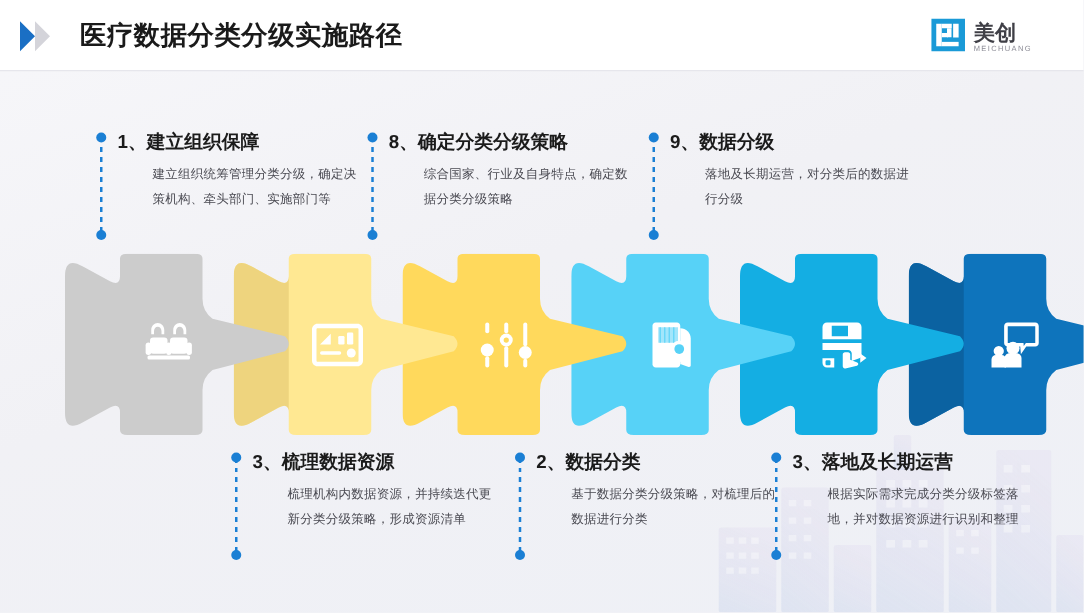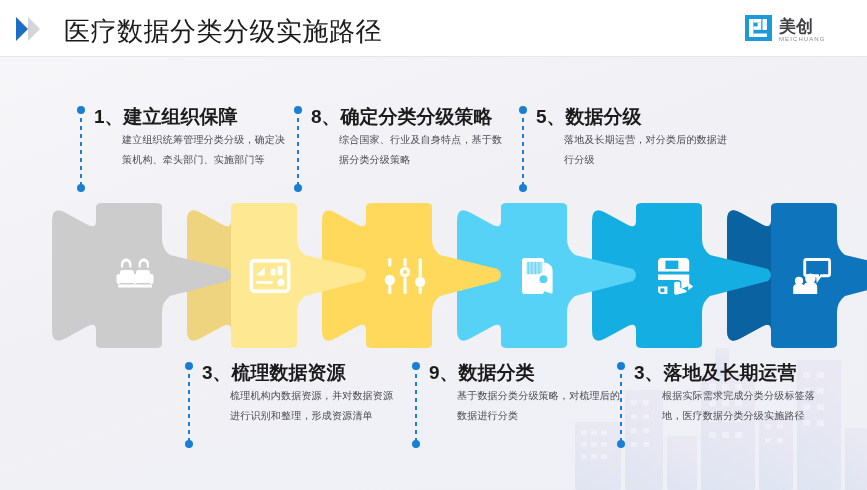--- a/index.html
+++ b/index.html
@@ -18,41 +18,41 @@
 
   
   .city{position:absolute;right:0;bottom:0;width:300px;height:160px;opacity:.55;pointer-events:none;}
 
   
   .header{position:absolute;left:0;top:0;width:867px;height:56px;background:#ffffff;}
   .header-rule{position:absolute;left:0;top:56px;width:867px;height:1px;background:#e6e6ec;}
   .title-marker{position:absolute;left:14px;top:16px;width:44px;height:26px;}
   .page-title{
     position:absolute;left:64px;top:14px;
-    font-size:26px;font-weight:normal;color:#1a1a1a;letter-spacing:.5px;
+    font-size:21px;font-weight:bold;color:#1a1a1a;letter-spacing:.5px;
     white-space:nowrap;
   }
   .logo{position:absolute;right:14px;top:12px;width:108px;height:34px;}
 
   
   .chev-wrap{position:absolute;left:52px;top:203px;width:790px;height:145px;}
   .chev{position:absolute;top:0;width:182px;height:145px;}
   .chev svg{display:block;}
   .chev .icon{position:absolute;top:45px;width:56px;height:56px;}
 
   
   .card{position:absolute;}
   .card .stem{position:absolute;left:0;top:0;width:2px;height:100%;
      background:repeating-linear-gradient(to bottom,#1a7fd4 0 4px,transparent 4px 8px);}
   .card .dot{position:absolute;left:-3px;width:8px;height:8px;border-radius:50%;background:#1a7fd4;}
   .card .dot.top{top:-4px;}
   .card .dot.bot{bottom:-4px;}
   .card .c-title{
     position:absolute;left:14px;top:-6px;
-    font-size:19px;font-weight:bold;color:#1b1b1b;white-space:nowrap;
+    font-size:15px;font-weight:bold;color:#1b1b1b;white-space:nowrap;
   }
   .card .c-body{
     position:absolute;left:42px;top:20px;width:168px;
     font-size:10px;color:#4a4a52;line-height:1.95;
     letter-spacing:.2px;
   }
 </style>
 </head>
 <body>
 
@@ -258,48 +258,48 @@
     <div class="dot bot"></div>
     <div class="c-title">1、建立组织保障</div>
     <div class="c-body">建立组织统筹管理分类分级，确定决策机构、牵头部门、实施部门等</div>
   </div>
 
   <div class="card" style="left:297px;top:110px;height:78px;">
     <div class="stem"></div>
     <div class="dot top"></div>
     <div class="dot bot"></div>
     <div class="c-title">8、确定分类分级策略</div>
-    <div class="c-body">综合国家、行业及自身特点，基于数据分类分级策略</div>
+    <div class="c-body">综合国家、行业及自身特点，确定数据分类分级策略</div>
   </div>
 
   <div class="card" style="left:522px;top:110px;height:78px;">
     <div class="stem"></div>
     <div class="dot top"></div>
     <div class="dot bot"></div>
-    <div class="c-title">5、数据分级</div>
+    <div class="c-title">9、数据分级</div>
     <div class="c-body">落地及长期运营，对分类后的数据进行分级</div>
   </div>
 
   <div class="card" style="left:188px;top:366px;height:78px;">
     <div class="stem"></div>
     <div class="dot top"></div>
     <div class="dot bot"></div>
     <div class="c-title">3、梳理数据资源</div>
-    <div class="c-body">梳理机构内数据资源，并对数据资源进行识别和整理，形成资源清单</div>
+    <div class="c-body">梳理机构内数据资源，并持续迭代更新分类分级策略，形成资源清单</div>
   </div>
 
   <div class="card" style="left:415px;top:366px;height:78px;">
     <div class="stem"></div>
     <div class="dot top"></div>
     <div class="dot bot"></div>
-    <div class="c-title">9、数据分类</div>
+    <div class="c-title">2、数据分类</div>
     <div class="c-body">基于数据分类分级策略，对梳理后的数据进行分类</div>
   </div>
 
   <div class="card" style="left:620px;top:366px;height:78px;">
     <div class="stem"></div>
     <div class="dot top"></div>
     <div class="dot bot"></div>
     <div class="c-title">3、落地及长期运营</div>
-    <div class="c-body">根据实际需求完成分类分级标签落地，医疗数据分类分级实施路径</div>
+    <div class="c-body">根据实际需求完成分类分级标签落地，并对数据资源进行识别和整理</div>
   </div>
 
 </div>
 
 </body></html>

